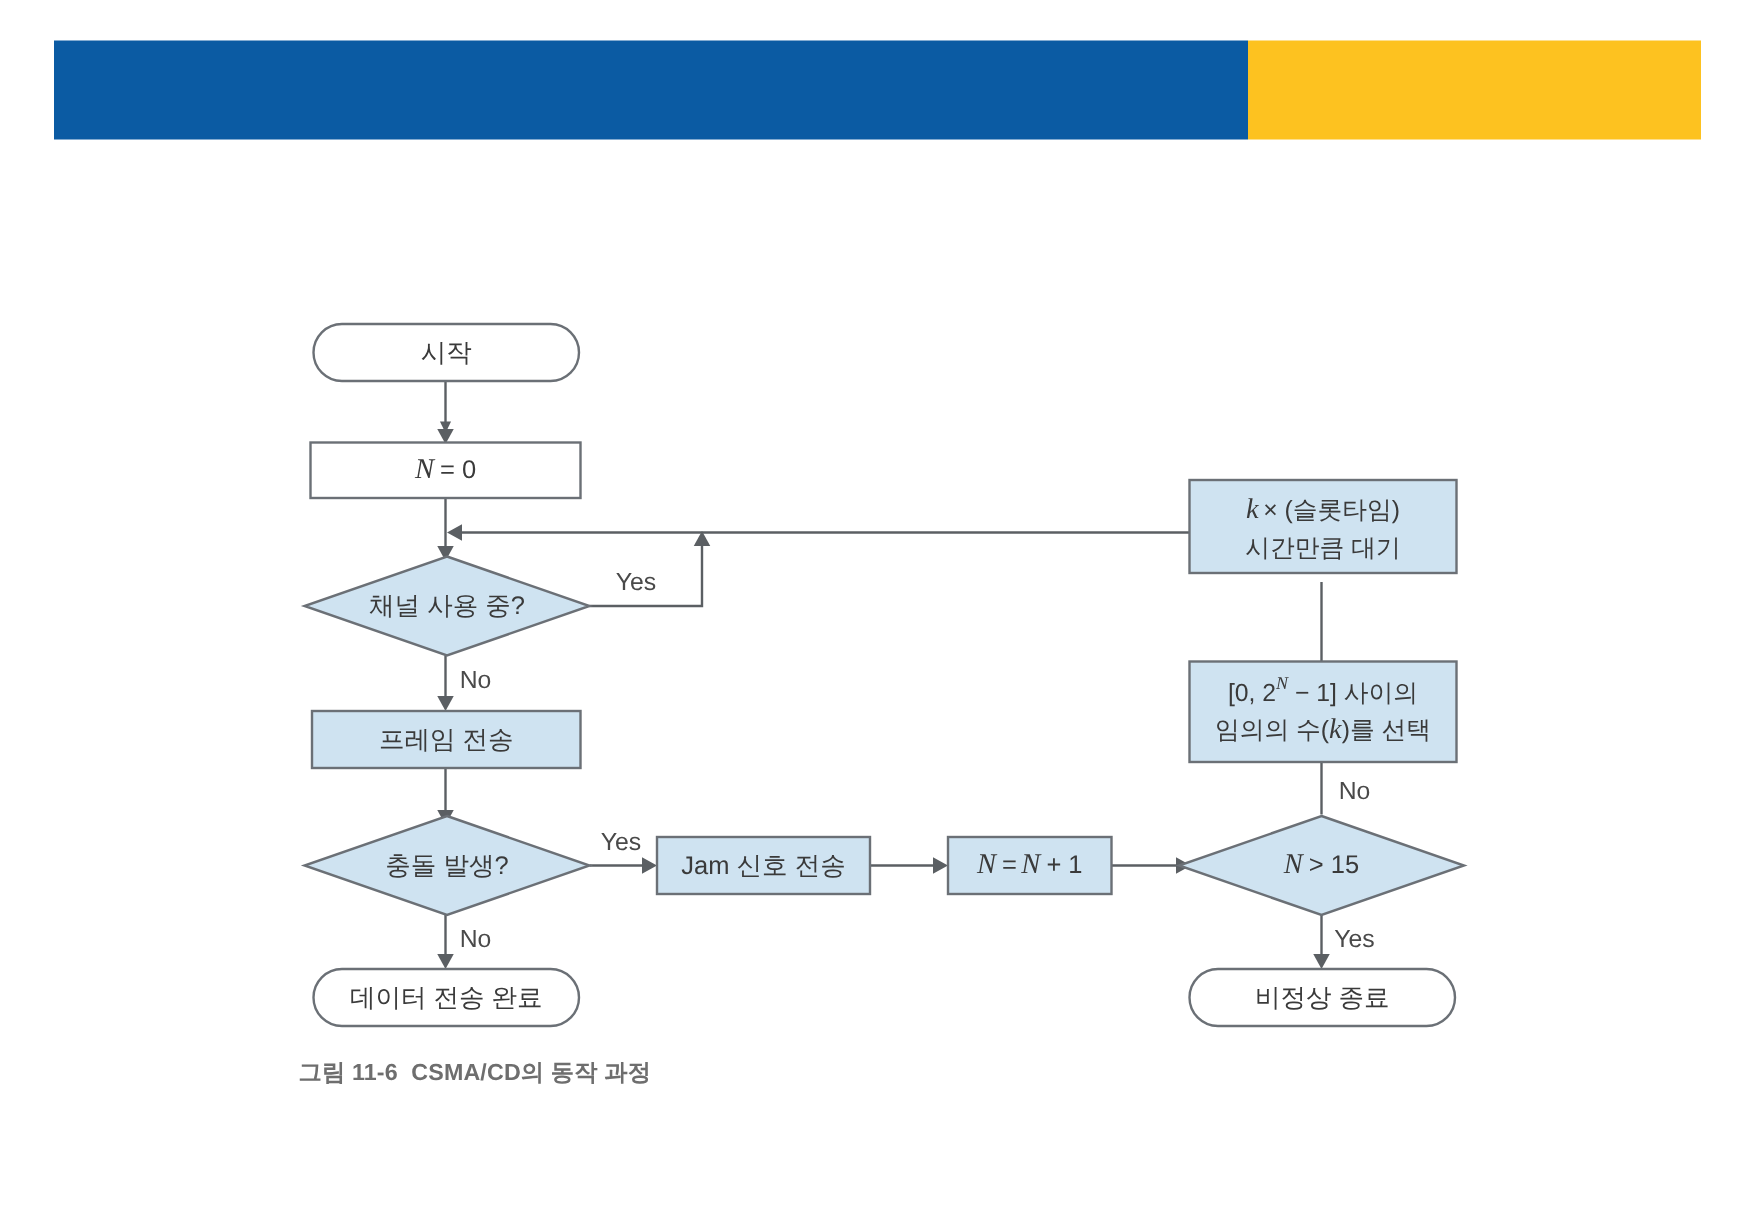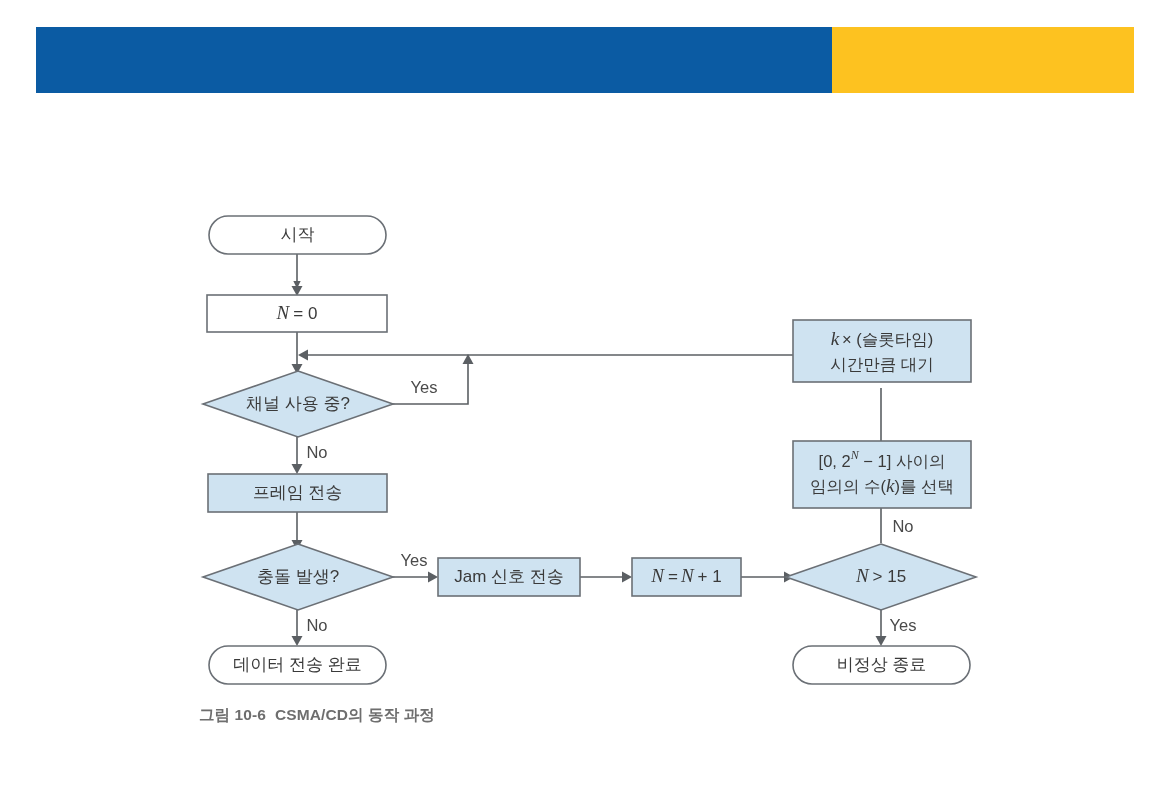--- a/index.html
+++ b/index.html
@@ -240,14 +240,14 @@
   <text class="edge-label" x="424" y="389">Yes</text>
   <text class="edge-label" x="317" y="454">No</text>
   <text class="edge-label" x="414" y="562">Yes</text>
   <text class="edge-label" x="317" y="627">No</text>
   <text class="edge-label" x="903" y="627">Yes</text>
   <text class="edge-label" x="903" y="528">No</text>
 </svg>
 </div>
 
 <div id="figure-caption">
-  <span class="cap-num">그림 10-6</span><span>CSMA/CD의 동작 과정</span>
+  <span class="cap-num">그림 11-6</span><span>CSMA/CD의 동작 과정</span>
 </div>
 
 </body></html>

